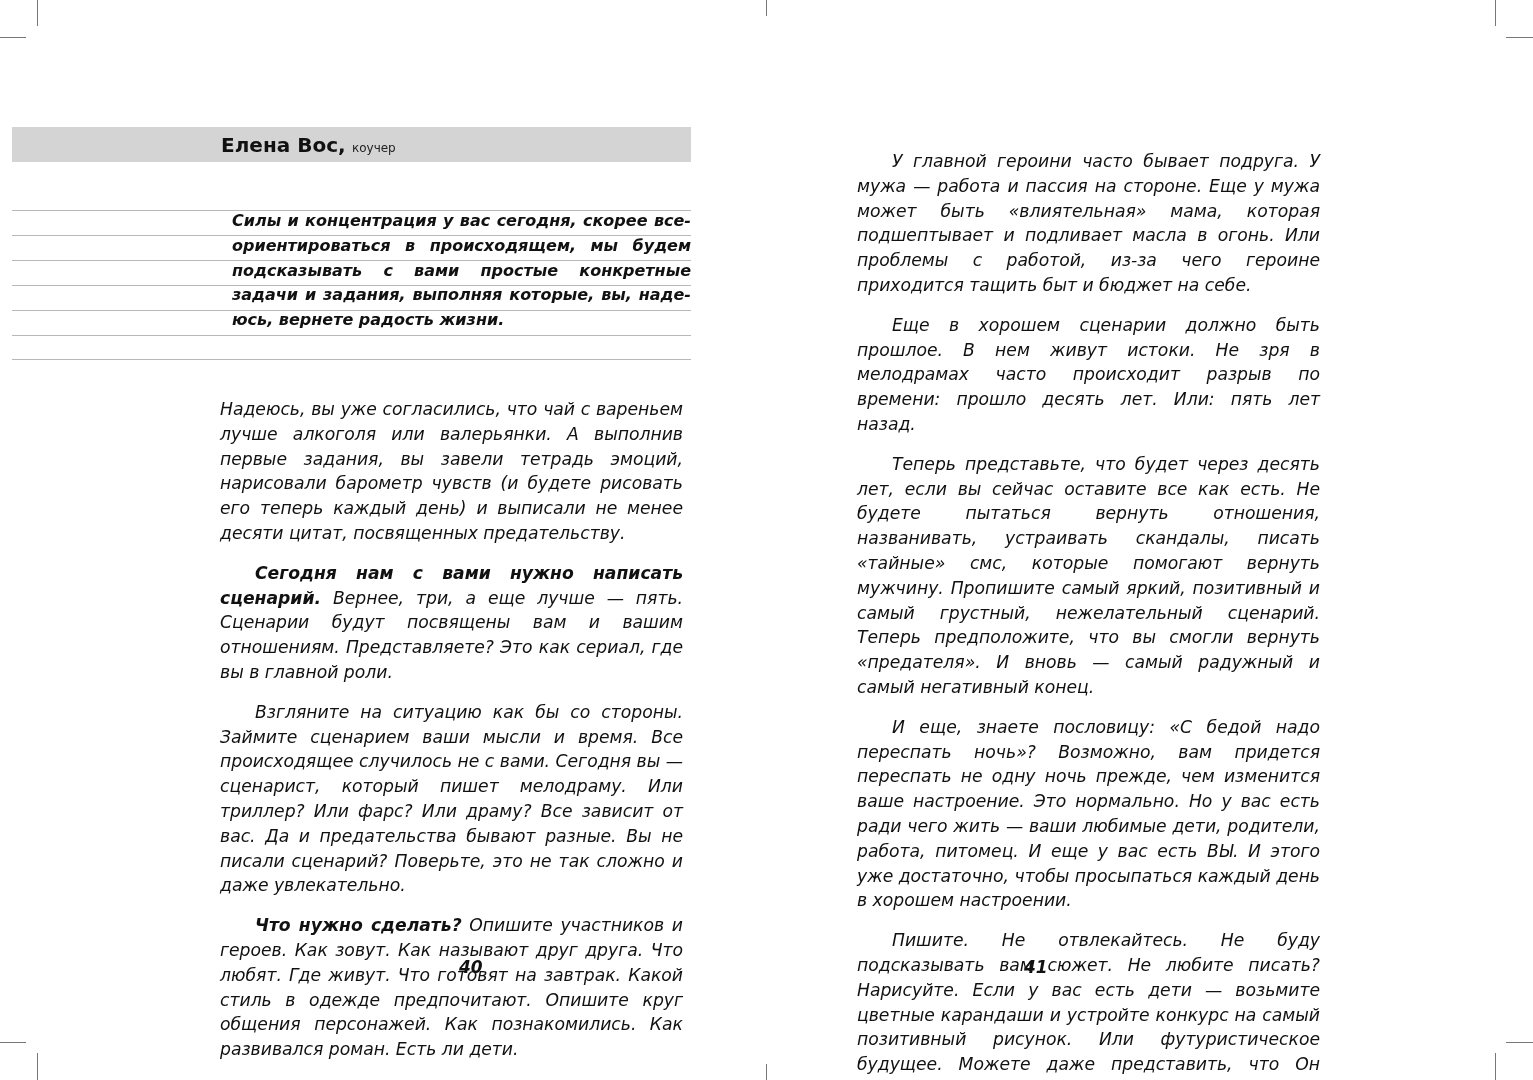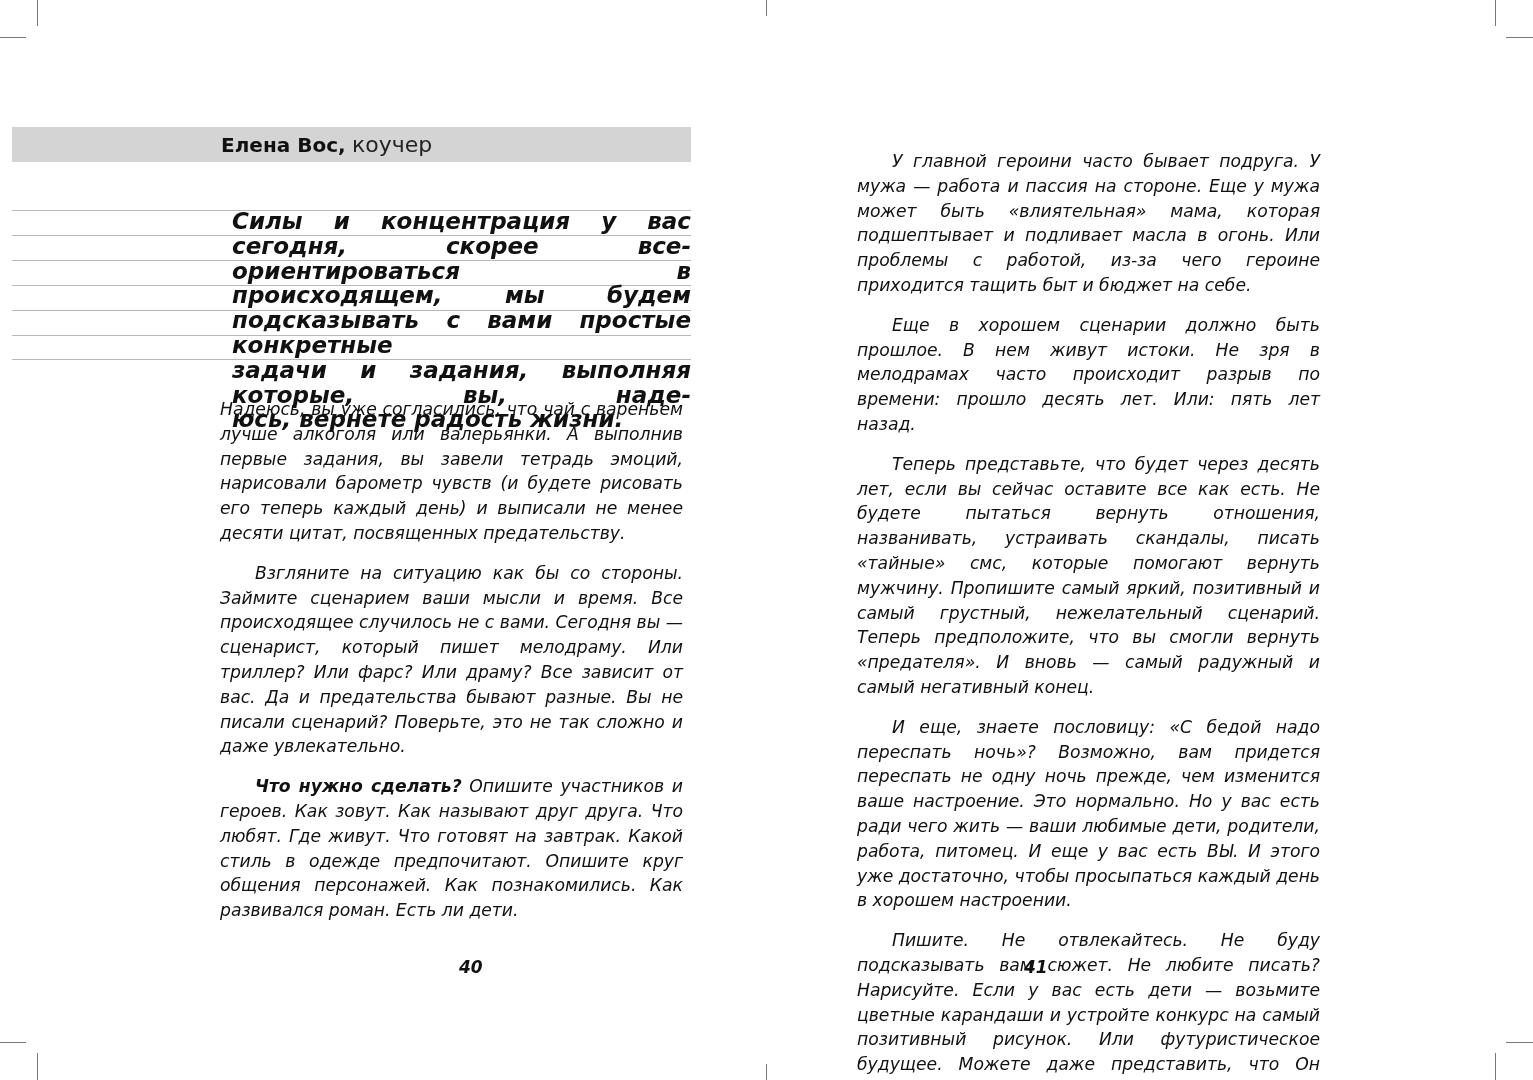--- a/index.html
+++ b/index.html
@@ -2,24 +2,24 @@
 <html><head>
 <meta charset="utf-8">
 <style>
   html, body { margin:0; padding:0; background:#fff; }
   body { width:1533px; height:1080px; position:relative; overflow:hidden;
          font-family:"DejaVu Sans", sans-serif; color:#111; }
   .crop { position:absolute; background:#777; }
   .header-band { position:absolute; left:12px; top:127px; width:679px; height:35px; background:#d4d4d4; }
   .header-text { position:absolute; left:221px; top:131px; font-size:20px; line-height:28px; white-space:nowrap; }
   .header-name { font-weight:bold; }
-  .header-role { font-weight:normal; font-style:normal; font-size:22px; color:#222; }
+  .header-role { font-weight:normal; font-style:normal; font-size:12px; color:#222; }
   .rule { position:absolute; left:12px; width:679px; height:1px; background:#b8b8b8; }
   .lead { position:absolute; left:232px; top:210px; width:459px; font-weight:bold; font-style:italic;
-          font-size:23px; line-height:24.8px; text-align:justify; }
+          font-size:16px; line-height:24.8px; text-align:justify; }
   .col { position:absolute; font-style:italic; font-size:17.2px; line-height:24.8px; text-align:justify; }
   .col p { margin:15px; }
   .col p.ind { text-indent:35px; }
   .col b { font-style:italic; }
   .pnum { position:absolute; font-style:italic; font-weight:bold; font-size:17px; top:957px; }
 </style>
 </head>
 <body>
 
 <div class="crop" style="left:37px;top:0;width:1px;height:26px;"></div>
@@ -54,20 +54,23 @@
     <div style="text-align-last:justify">подсказывать с вами простые конкретные</div>
     <div style="text-align-last:justify">задачи и задания, выполняя которые, вы, наде-</div>
     <div>юсь, вернете радость жизни.</div>
   </div>
 
   <div class="col" style="left:205px;top:382px;width:493px;">
     <p>
       <b></b><span>Надеюсь, вы уже согласились, что чай с вареньем лучше алкоголя или валерьянки. А выполнив первые задания, вы завели тетрадь эмоций, нарисовали барометр чувств (и будете рисовать его теперь каждый день) и выписали не менее десяти цитат, посвященных предательству.</span>
     </p>
     <p class="ind">
+      <b>Сегодня нам с вами нужно написать сценарий.</b><span> Вернее, три, а еще лучше — пять. Сценарии будут посвящены вам и вашим отношениям. Представляете? Это как сериал, где вы в главной роли.</span>
+    </p>
+    <p class="ind">
       <b></b><span>Взгляните на ситуацию как бы со стороны. Займите сценарием ваши мысли и время. Все происходящее случилось не с вами. Сегодня вы — сценарист, который пишет мелодраму. Или триллер? Или фарс? Или драму? Все зависит от вас. Да и предательства бывают разные. Вы не писали сценарий? Поверьте, это не так сложно и даже увлекательно.</span>
     </p>
     <p class="ind">
       <b>Что нужно сделать?</b><span> Опишите участников и героев. Как зовут. Как называют друг друга. Что любят. Где живут. Что готовят на завтрак. Какой стиль в одежде предпочитают. Опишите круг общения персонажей. Как познакомились. Как развивался роман. Есть ли дети.</span>
     </p>
   </div>
 
   <div class="pnum" style="left:436px;margin-left:23px;">40</div>
 </div>
 

